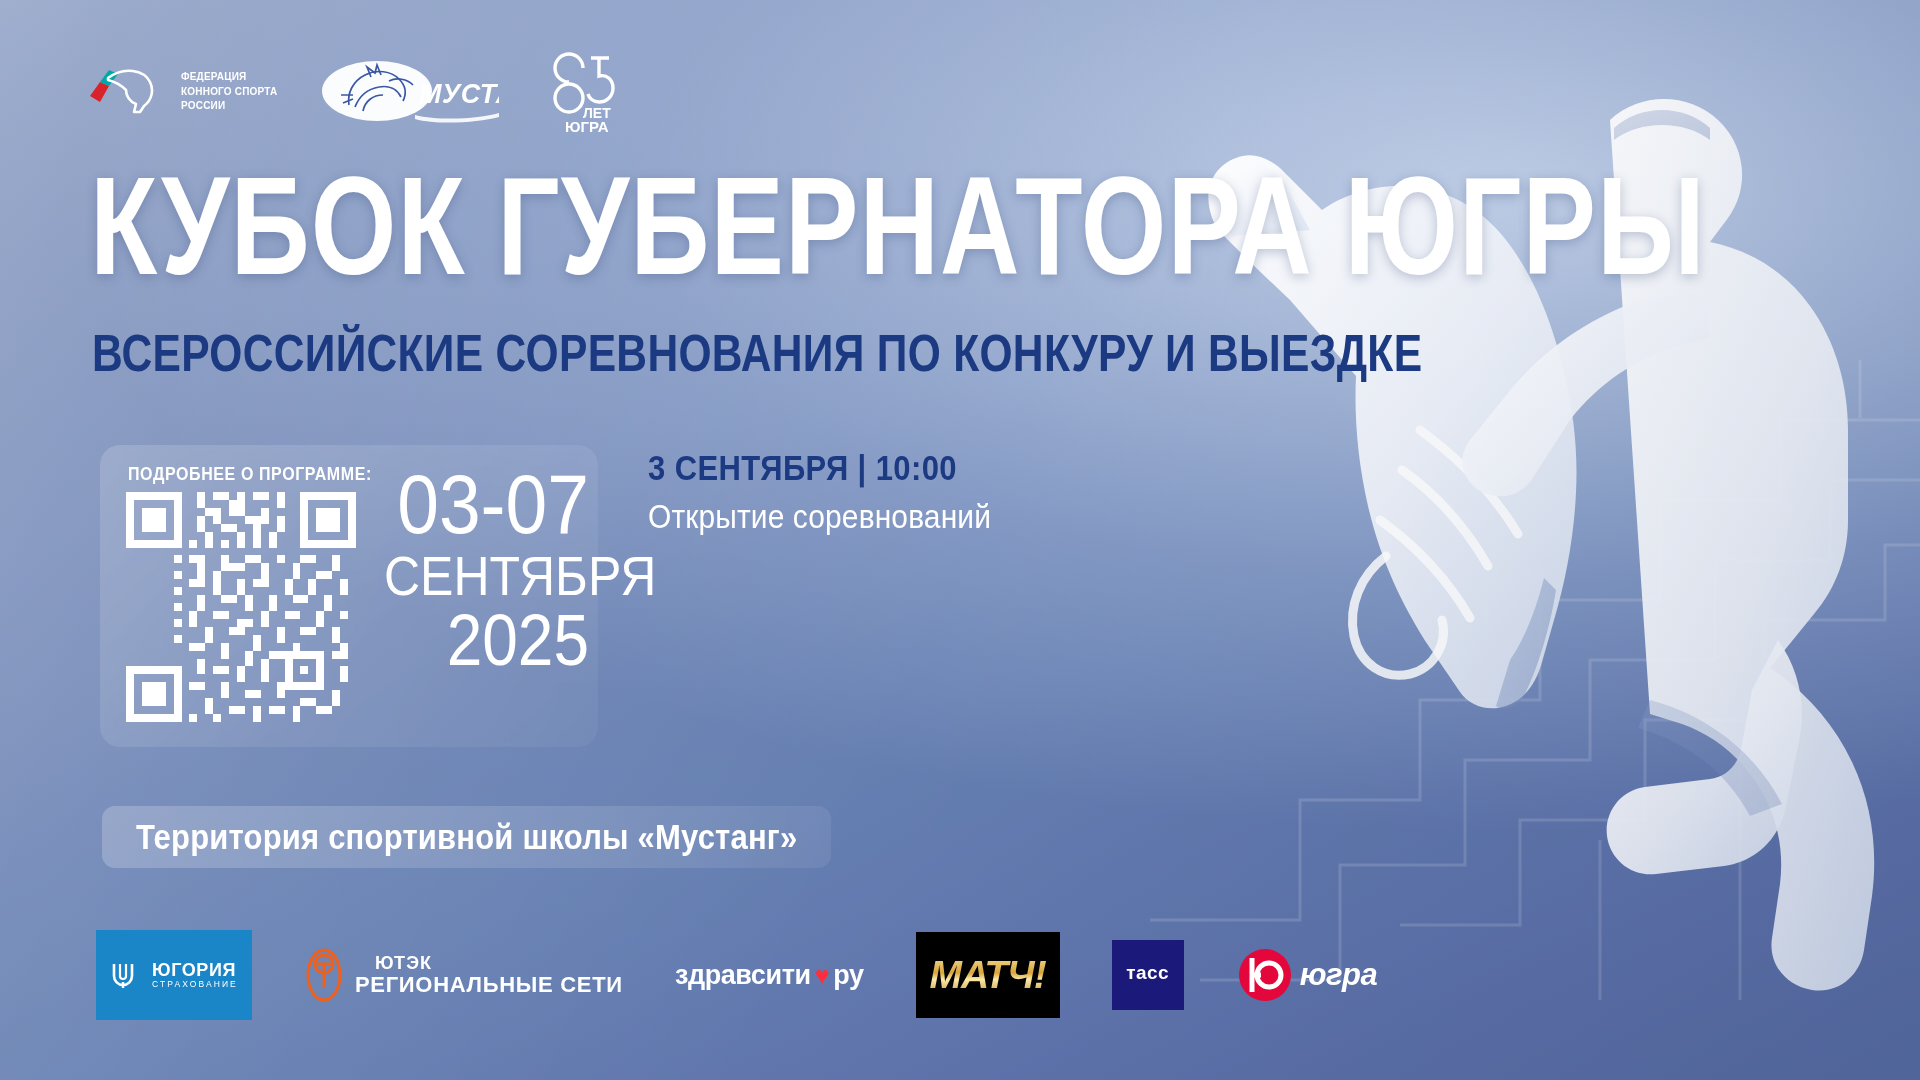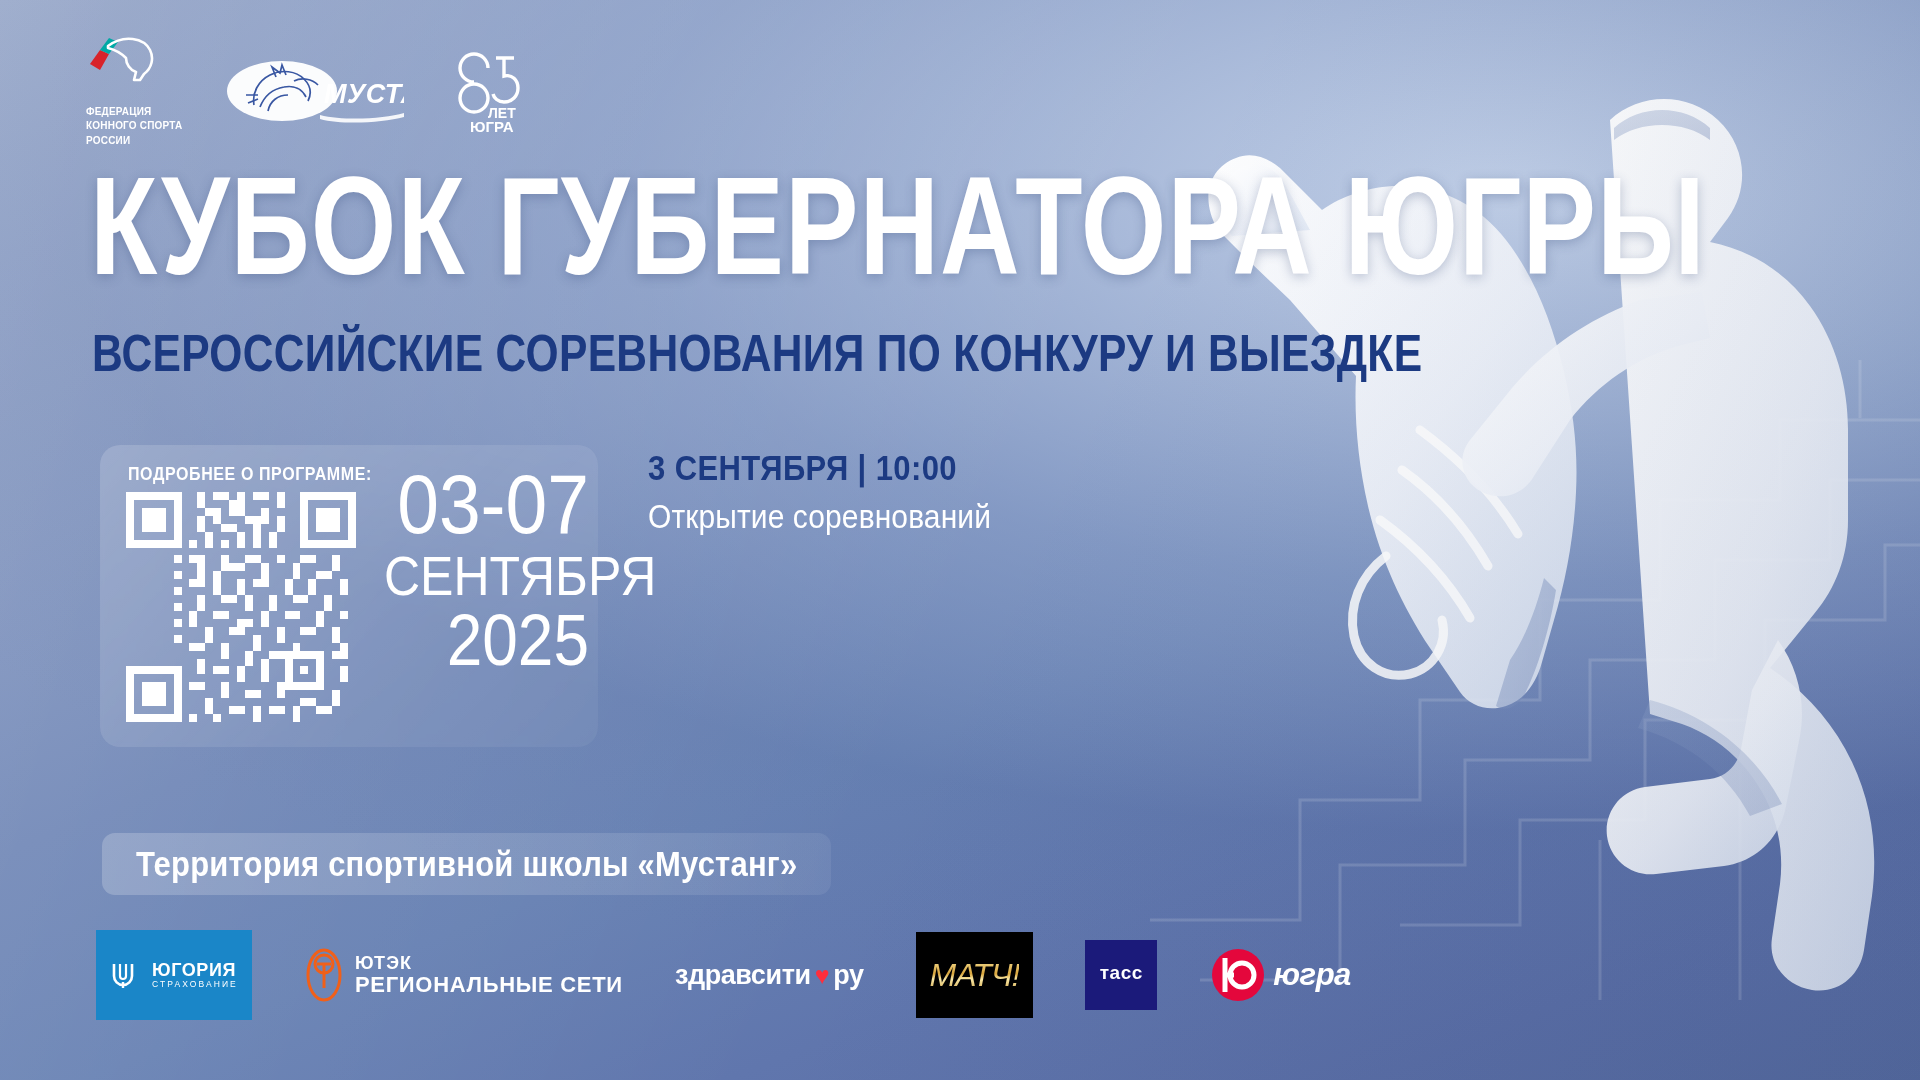--- a/index.html
+++ b/index.html
@@ -175,21 +175,21 @@
     line-height: 1.30;
     letter-spacing: 0.1px;
     transform: scaleY(1.12);
     transform-origin: left top;
   }
 
   
   #venue {
     position: absolute;
     left: 102px;
-    top: 833px;
+    top: 806px;
     height: 62px;
     padding: 0 34px;
     display: flex;
     align-items: center;
     border-radius: 13px;
     background: linear-gradient(100deg, rgba(255,255,255,0.21) 0%, rgba(255,255,255,0.12) 70%, rgba(255,255,255,0.07) 100%);
   }
   #venue span {
     color: #ffffff;
     font-family: "Liberation Sans Narrow", "Liberation Sans", sans-serif;
@@ -219,33 +219,33 @@
     display: flex;
     align-items: center;
     gap: 16px;
   }
   .sp-yugoria .txt { color:#fff; line-height:1.05; }
   .sp-yugoria .t1 { font-size: 18px; font-weight: 700; letter-spacing: 0.6px; }
   .sp-yugoria .t2 { font-size: 8.5px; font-weight: 400; letter-spacing: 2.1px; }
 
   .sp-yutek { display:flex; align-items:center; gap: 11px; }
   .sp-yutek .txt { color:#fff; line-height:1.12; }
-  .sp-yutek .t1 { font-size: 18px; font-weight: 700; letter-spacing: 1.1px; }
+  .sp-yutek .t1 { font-size: 18px; font-weight: 700; letter-spacing: 1.1px; margin-left: 20px; }
   .sp-yutek .t2 { font-size: 22px; font-weight: 700; letter-spacing: 0.7px; }
 
   .sp-zdrav { color:#fff; font-size: 27px; font-weight: 700; letter-spacing: -0.4px; display:flex; align-items:center; gap:2px;}
   .sp-zdrav .heart { color:#ff2e3c; font-size: 25px; margin: 0 2px; }
 
   .sp-match {
     background: #000;
     padding: 8px 14px;
     display:flex; align-items:center;
   }
   .sp-match .t {
-    font-size: 32px; font-weight: 400; letter-spacing: -1px; font-style: italic;
+    font-size: 39px; font-weight: 700; letter-spacing: -1px; font-style: italic;
     background: linear-gradient(180deg,#f7e5a0 0%,#d8a53c 45%,#fbeaa8 60%, #c08e2e 100%);
     -webkit-background-clip: text; background-clip: text; color: transparent;
   }
 
   .sp-tass {
     background: #1b1a7a;
     width: 72px; height: 70px;
     display:flex; align-items:flex-end; justify-content:center;
     padding-bottom: 26px;
     box-sizing: border-box;
@@ -356,21 +356,21 @@
 
     <path fill="url(#gb)" opacity="0.30" d="M700 700 C760 716 806 754 832 804 L800 816 C776 772 738 742 688 728 Z"></path>
   </svg>
 
   <div id="sheen"></div>
 
   <div id="logo-row">
 
 
     <div class="logo-unit">
-      <div style="display:flex;flex-direction:column;align-items:flex-start;gap:21px;">
+      <div style="display:flex;flex-direction:row;align-items:center;gap:21px;">
         <svg width="74" height="48" viewBox="0 0 74 48">
           <path d="M4 28 l10 -14 l9 4 l-9 16z" fill="#d8232a"></path>
           <path d="M14 14 l9 -12 l9 4 l-9 12z" fill="#00a9a5"></path>
           <path d="M22 10 C38 -2 58 2 64 14 C68 22 66 32 58 38 L54 44 L48 44 L50 36 C44 34 40 28 40 22 C36 18 30 14 22 12z" fill="none" stroke="#ffffff" stroke-width="2.6" stroke-linejoin="round"></path>
         </svg>
         <div class="logo-caption" style="text-align:left;font-size:10px;">ФЕДЕРАЦИЯ
 КОННОГО СПОРТА
 РОССИИ</div>
       </div>
     </div>

